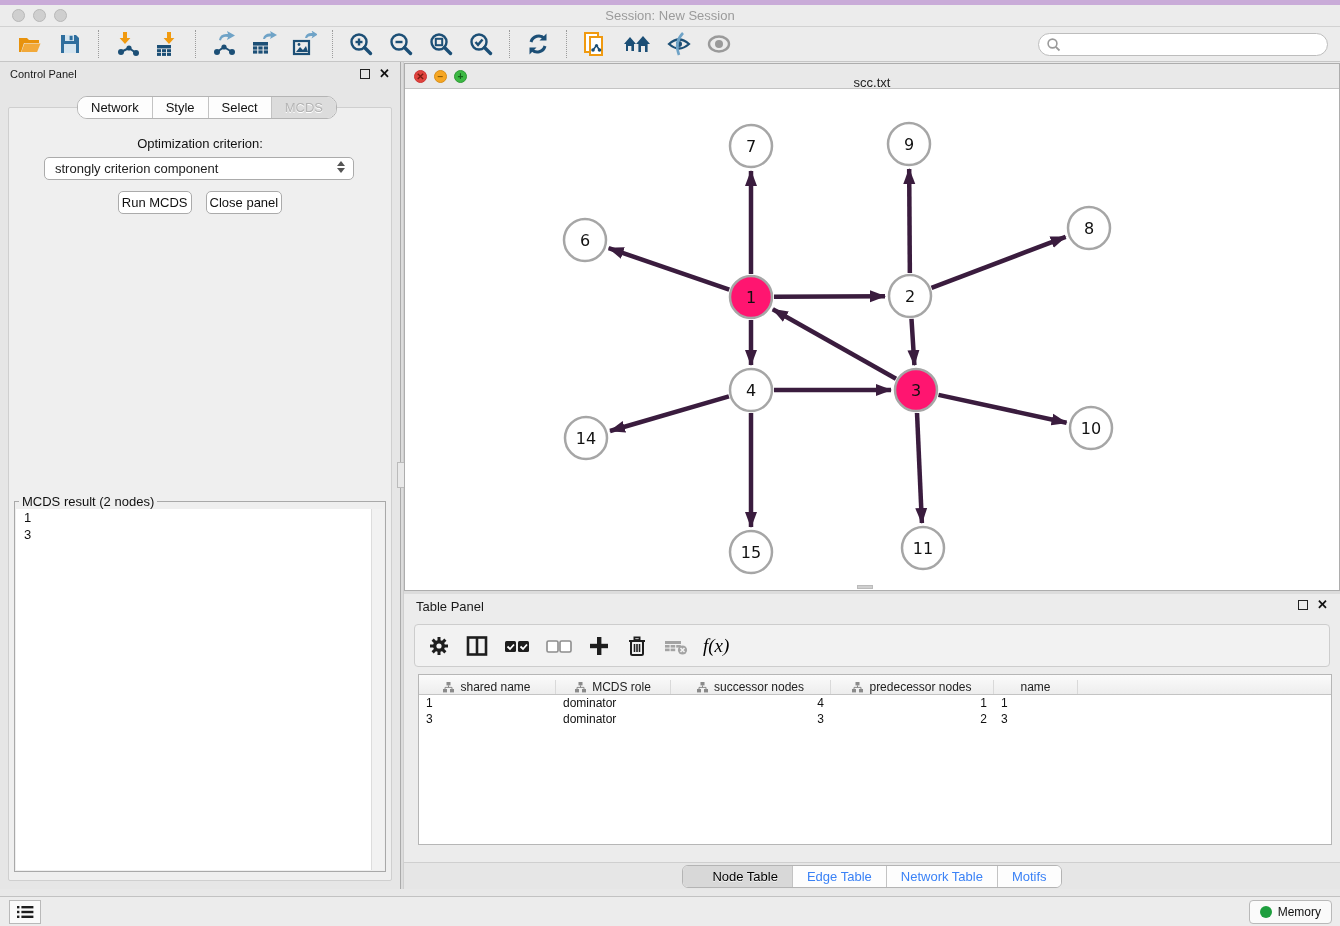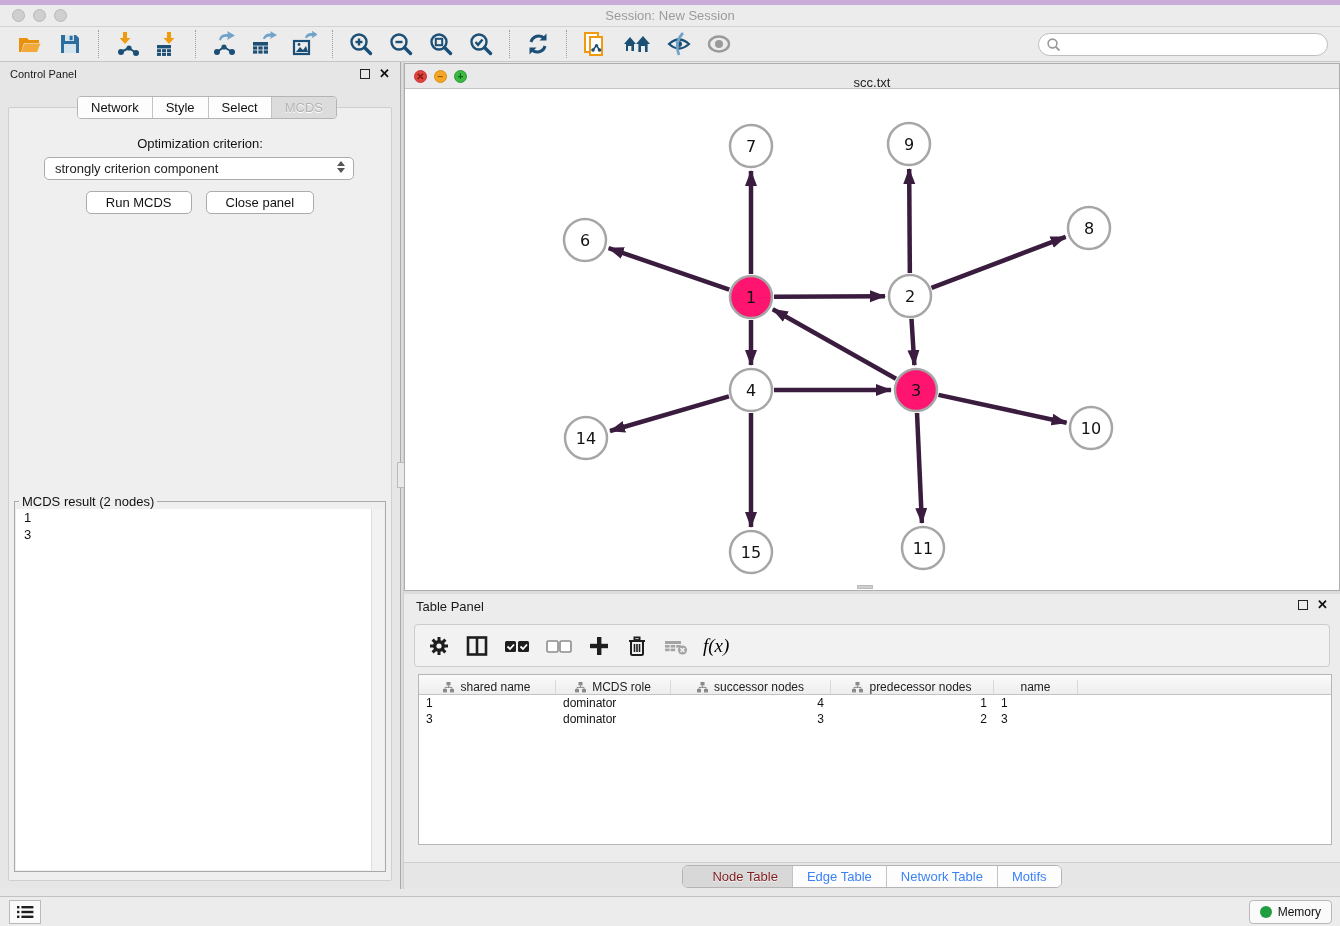--- a/index.html
+++ b/index.html
@@ -24,32 +24,32 @@
   .control-panel { position:absolute; top:62px; left:0; width:400px; bottom:37px; background:#e6e6e6; }
   .v-split { position:absolute; top:62px; left:400px; width:4px; bottom:37px; background:#dcdcdc; border-left:1px solid #aaa; border-right:1px solid #cfcfcf; }
   .v-handle { position:absolute; left:-4px; top:400px; width:11px; height:26px; background:#e9e9e9; border:1px solid #bbb; }
   .right-area { position:absolute; top:62px; left:404px; right:0; bottom:37px; }
 
   
   .cp-header { position:absolute; top:6px; left:10px; font-size:11px; color:#1a1a1a; }
   .panel-icons { position:absolute; top:7px; right:10px; display:flex; gap:9px; align-items:center; }
   .float-ic { width:10px; height:10px; border:1.6px solid #222; display:inline-block; }
   .close-ic { font-size:13px; font-weight:bold; color:#111; line-height:10px; }
-  .cp-tabs { position:absolute; top:34px; left:77px; display:flex; z-index:2; border:1px solid #b4b4b4; border-radius:4px; overflow:hidden; background:#fff; }
+  .cp-tabs { position:absolute; top:34px; left:77px; display:flex; z-index:2; border:1px solid #b4b4b4; border-radius:10px; overflow:hidden; background:#fff; }
   .cp-tab { padding:3px 13px; font-size:13px; background:#fdfdfd; border-right:1px solid #c3c3c3; color:#111; }
   .cp-tab:last-child { border-right:none; }
   .cp-tab.sel { background:#dcdcdc; color:#b3b3b3; text-shadow:0 1px 0 #fff; }
   .cp-inner { position:absolute; top:45px; left:8px; right:8px; bottom:8px; background:#efefef; border:1px solid #cfcfcf; border-radius:2px; }
   .opt-label { position:absolute; top:74px; left:0; right:0; text-align:center; font-size:13px; color:#111; }
   .combo { position:absolute; top:95px; left:44px; width:310px; height:23px; background:#fff; border:1px solid #ababab; border-radius:5px; display:flex; align-items:center; padding-left:10px; font-size:13px; }
   .combo-arrows { position:absolute; right:8px; top:3px; display:flex; flex-direction:column; gap:2px; }
   .arr-up { width:0; height:0; border-left:4px solid transparent; border-right:4px solid transparent; border-bottom:5px solid #555; }
   .arr-dn { width:0; height:0; border-left:4px solid transparent; border-right:4px solid transparent; border-top:5px solid #555; }
   .cp-buttons { position:absolute; top:129px; left:0; right:0; display:flex; justify-content:center; gap:14px; }
-  .btn { background:#fff; border:1px solid #ababab; border-radius:5px; padding:3px 19px; font-size:13px; font-family:"Liberation Sans",sans-serif; color:#111; }
+  .btn { background:#fff; border:1px solid #ababab; border-radius:5px; padding:3px 3px; font-size:13px; font-family:"Liberation Sans",sans-serif; color:#111; }
   .result-box { position:absolute; left:14px; right:14px; top:432px; height:378px; border:1px solid #a9a9a9; }
   .result-box legend { font-size:13px; color:#111; margin-left:4px; padding:0 3px; }
   .result-list { position:absolute; top:0px; left:1px; right:1px; bottom:1px; background:#fff; }
   .result-item { padding:1px 8px; font-size:13px; color:#111; }
   .result-scroll { position:absolute; top:0; right:0; width:13px; bottom:0; background:#f2f2f2; border-left:1px solid #ddd; }
 
   
   .net-window { position:absolute; top:1px; left:0; right:0; height:528px; background:#fff; border:1px solid #adadad; }
   .net-titlebar { position:relative; height:25px; background:#e9e9e9; border-bottom:1px solid #c4c4c4; }
   .net-tl { position:absolute; left:9px; top:6px; display:flex; gap:7px; }
@@ -73,21 +73,21 @@
   .dt-head { display:flex; height:20px; background:linear-gradient(#fbfbfb,#ededed); border-bottom:1px solid #c4c4c4;align-items:flex-end; }
   .dt-hcell { display:flex; align-items:center; justify-content:center; gap:6px; font-size:12px; color:#222; border-right:1px solid #d9d9d9; }
   .dt-row { display:flex; height:16px; }
   .dt-cell { font-size:12px; color:#111; padding:1px 7px; overflow:hidden; white-space:nowrap; }
   .al-r { text-align:right; }
   .tree-ic { display:inline-block; }
   .tp-tabs-strip { position:absolute; bottom:0; left:0; right:0; height:27px; background:#e6e6e6; border-top:1px solid #cfcfcf; display:flex; justify-content:center; align-items:center; }
   .tp-tabs { display:flex; border:1px solid #b4b4b4; border-radius:6px; overflow:hidden; background:#fff; }
   .tp-tab { padding:3px 14px; font-size:13px; border-right:1px solid #c3c3c3; background:#fdfdfd; color:#3b82f6; }
   .tp-tab:last-child { border-right:none; }
-  .tp-tab.sel { background:#d8d8d8; color:#7f1d1d; text-shadow:0 1px 0 #f5f5f5;padding-left:29px; }
+  .tp-tab.sel { background:#d8d8d8; color:#000000; text-shadow:0 1px 0 #f5f5f5;padding-left:29px; }
 
   
   .statusbar { position:absolute; bottom:0; left:0; right:0; height:30px; background:#ececec; border-top:1px solid #c2c2c2; }
   .list-btn { position:absolute; left:9px; top:3px; width:32px; height:24px; background:#fafafa; border:1px solid #b9b9b9; display:flex; align-items:center; justify-content:center; }
   .memory-btn { position:absolute; right:8px; top:3px; height:24px; background:#fafafa; border:1px solid #b9b9b9; border-radius:4px; display:flex; align-items:center; gap:6px; padding:0 10px; font-size:12px; color:#111; }
   .mem-dot { width:12px; height:12px; border-radius:50%; background:#1e9e3e; }
 </style>
 </head>
 <body>
 

